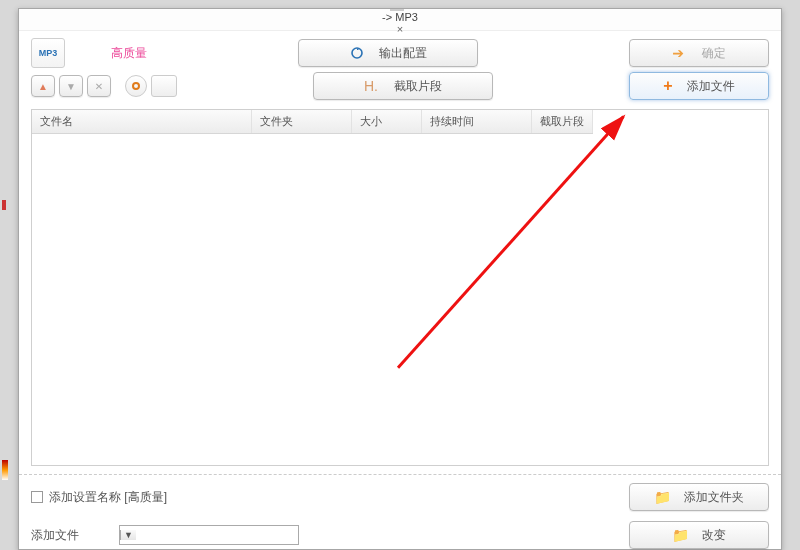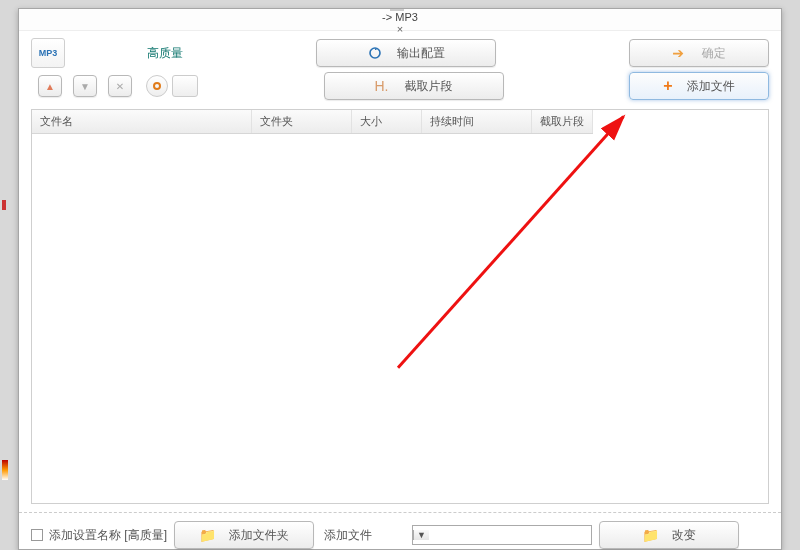--- a/index.html
+++ b/index.html
@@ -12,36 +12,35 @@
 }
 .titlebar {
   height: 22px; display: flex; align-items: center; padding: 0 6px;
   font-size: 11px; color: #444; border-bottom: 1px solid #eee; background: #fdfdfd; flex-direction: column;
 }
 .titlebar .app-icon { width: 14px; height: 14px; background: #eee; border: 1px solid #ccc; margin-right: 6px; display:inline-block;}
 .titlebar .spacer { flex: 1; }
 .titlebar .close { width: 18px; text-align: center; color: #666; cursor: pointer; }
 
 .toolbar-row {
-  height: 38px; display: flex; align-items: center; padding: 6px 12px 0 12px; gap: 22px;
+  height: 38px; display: flex; align-items: center; padding: 6px 12px 0 12px; gap: 10px;
 }
 .mp3-icon {
   width: 34px; height: 30px; border: 1px solid #cfcfcf; border-radius: 3px;
   background: linear-gradient(#fff,#f3f3f3); display:flex; align-items:center; justify-content:center;
   font-size: 9px; color:#2a72b5; font-weight:bold;
 }
-.quality-label { margin-left: 60px; font-size: 12px; color: #0f766e; }
+.quality-label { margin-left: 36px; font-size: 12px; color: #ec4899; }
 .toolbar-row .flexgap { flex: 1; }
 
 .btn {
   height: 28px; border: 1px solid #b8b8b8; border-radius: 4px;
   background: linear-gradient(#ffffff,#ececec); display:inline-flex; align-items:center;
   justify-content:center; font-size: 12px; color:#555; cursor:pointer;
   box-shadow: 0 1px 1px rgba(0,0,0,0.08);
-  margin-left: 7px;
 }
 .btn.wide { width: 180px; }
 .btn .ico { width: 16px; height:16px; display:inline-flex; align-items:center; justify-content:center; margin-right:14px;}
 .btn.ok { width: 140px; color:#aaa; }
 .btn.ok .arrow { color:#f0a040; font-size:14px; margin-right:18px;}
 .btn.addfile { width: 140px; border:1px solid #8fb9e0; background:linear-gradient(#fdfdfd,#e8f1fb); box-shadow:0 0 4px rgba(80,140,210,0.5);}
 .btn.addfile .plus { color:#f07b1a; font-size:16px; font-weight:bold; margin-right:14px;}
 .btn.small { width:24px; height:22px; padding:0; font-size:10px; color:#e07b5a;}
 .btn.small.gray { color:#aaa;}
 .round-btn { width:22px; height:22px; border:1px solid #ccc; border-radius:50%; background:linear-gradient(#fff,#eee); display:inline-flex; align-items:center; justify-content:center; }
@@ -64,21 +63,21 @@
 .list-header .col { padding: 4px 8px; border-right:1px solid #e2e2e2; display:flex; align-items:center;}
 .col.filename { width: 220px; }
 .col.folder   { width: 100px; }
 .col.size     { width: 70px; }
 .col.duration { width: 110px; }
 .col.clips    { flex:1; }
 .list-body { flex:1; background:#fff; }
 
 .bottom {
   padding: 8px 12px 0 12px; border-top: 1px dashed #ccc; margin-top:8px;
-  display:flex; gap:10px; font-size:12px; color:#555;
+  display:flex; flex-direction:column; gap:10px; font-size:12px; color:#555;
 }
 .bottom .row { display:flex; align-items:center; height:28px;}
 .bottom .row .grow { flex:1; }
 .btn.addfolder { width:140px; }
 .btn.addfolder .folder-ico { color:#e0a040; font-size:14px; margin-right:12px;}
 .btn.change { width:140px; }
 .btn.change .folder-ico { color:#e0a040; font-size:14px; margin-right:12px;}
 .checkbox { width:12px; height:12px; border:1px solid #999; display:inline-block; margin-right:6px; background:#fff;}
 .combo { width:180px; height:20px; border:1px solid #aaa; background:#fff; font-size:11px; display:inline-flex; align-items:center;}
 .combo .txt { flex:1; padding:0 4px; white-space:nowrap; overflow:hidden;}

